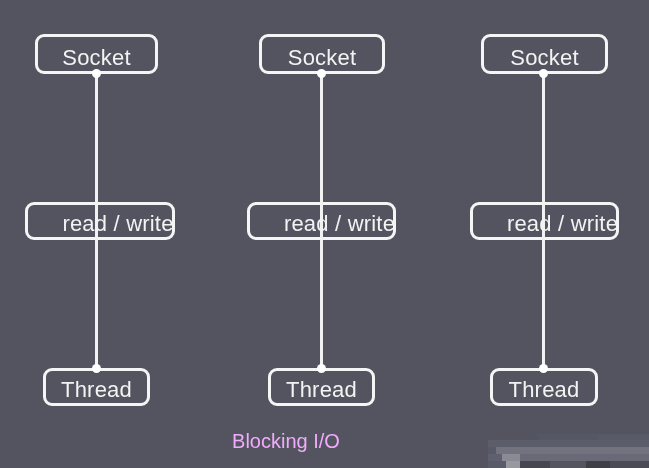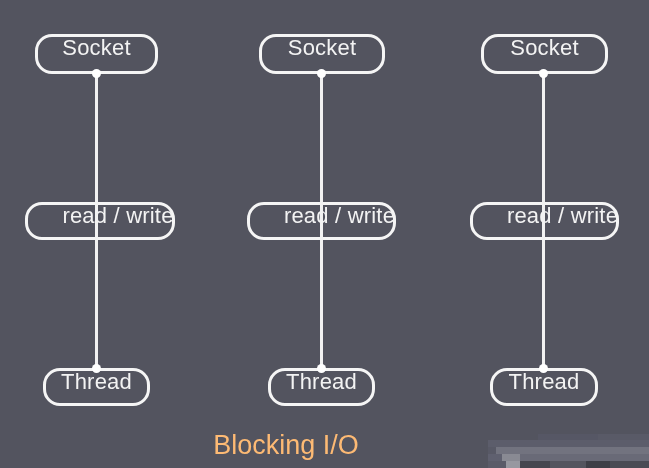--- a/index.html
+++ b/index.html
@@ -38,24 +38,24 @@
     border-radius: 50%;
     background: #ffffff;
     z-index: 4;
   }
 
   
   .node {
     position: absolute;
     box-sizing: border-box;
     border: 3px solid #f5f5f5;
-    border-radius: 17px;
+    border-radius: 9px;
     background: transparent;
     display: flex;
-    align-items: flex-start;
+    align-items: flex-end;
     justify-content: center;
     color: #f3f3f3;
     font-size: 22px;
     line-height: 1;
     letter-spacing: 0.2px;
     white-space: nowrap;
     z-index: 2;
   }
 
   .node.rw {
@@ -68,22 +68,22 @@
     padding-bottom: 2px;
   }
 
   
   #caption {
     position: absolute;
     left: 0;
     top: 430px;
     width: 578px;
     text-align: center;
-    color: #fdba74;
-    font-size: 27px;
+    color: #f0abfc;
+    font-size: 20px;
     z-index: 5;
   }
   #caption .cap-text {
     position: relative;
     left: -3px;
   }
 
   
   #watermark {
     position: absolute;

